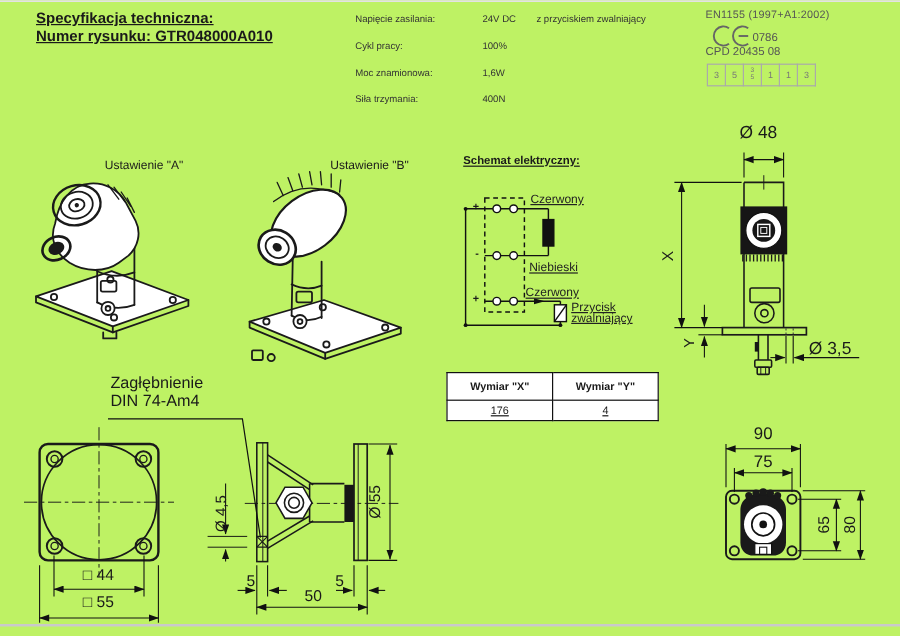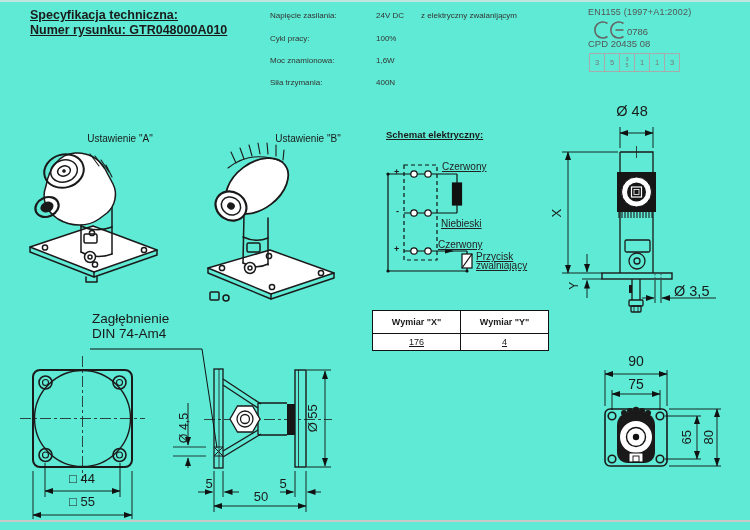--- a/index.html
+++ b/index.html
@@ -1,24 +1,24 @@
 <!DOCTYPE html>
 <html><head>
 <meta charset="utf-8">
 <style>
   html,body{margin:0;padding:0;background:#fff;}
-  .sheet{position:relative;width:750px;height:530px;background:#5eead4;overflow:hidden;
+  .sheet{position:relative;width:750px;height:530px;background:#bef264;overflow:hidden;
          font-family:"Liberation Sans",sans-serif;color:#1a1a1a;}
   svg.linework{position:absolute;left:0;top:0;width:750px;height:530px;}
   .lbl{position:absolute;white-space:nowrap;line-height:1.12;color:#1a1a1a;}
   .b{font-weight:bold;}
   .u{text-decoration:underline;}
   .c{text-align:center;}
   .rot{transform:rotate(-90deg);}
-  .spec{font-size:8px;color:#333;}
+  .spec{font-size:8px;color:#333;margin-left:26px;}
   .cert{color:#555;}
   .dim{font-size:13px;color:#1a1a1a;}
   .schlbl{font-size:10px;color:#222;text-decoration:underline;}
   .clsrow{position:absolute;left:589px;top:53px;display:flex;}
   .clsrow .cell{width:14px;height:17px;border:1px solid #aaa;border-left:none;
                 display:flex;flex-direction:column;align-items:center;justify-content:center;
                 font-size:7.5px;color:#777;}
   .clsrow .cell:first-child{border-left:1px solid #aaa;}
   .clsrow .cell .tiny{font-size:5.5px;line-height:5.5px;}
   table.dimtab{position:absolute;left:372px;top:310px;border-collapse:collapse;background:#fff;}
@@ -244,21 +244,21 @@
       <line x1="697" y1="416" x2="697" y2="459" marker-start="url(#as)" marker-end="url(#ae)"></line>
       <line x1="717" y1="409" x2="717" y2="466" marker-start="url(#as)" marker-end="url(#ae)"></line>
     </g>
   </svg>
 
   <div class="lbl b u" style="left:30px;top:8px;font-size:12.5px">Specyfikacja techniczna:</div>
   <div class="lbl b u" style="left:30px;top:23px;font-size:12.5px">Numer rysunku: GTR048000A010</div>
 
   <div class="lbl spec" style="left:270px;top:12px">Napięcie zasilania:</div>
   <div class="lbl spec" style="left:376px;top:12px">24V DC</div>
-  <div class="lbl spec" style="left:421px;top:12px">z elektryczny zwalanijącym</div>
+  <div class="lbl spec" style="left:421px;top:12px">z przyciskiem zwalniający</div>
   <div class="lbl spec" style="left:270px;top:35px">Cykl pracy:</div>
   <div class="lbl spec" style="left:376px;top:35px">100%</div>
   <div class="lbl spec" style="left:270px;top:57px">Moc znamionowa:</div>
   <div class="lbl spec" style="left:376px;top:57px">1,6W</div>
   <div class="lbl spec" style="left:270px;top:79px">Siła trzymania:</div>
   <div class="lbl spec" style="left:376px;top:79px">400N</div>
 
   <div class="lbl cert" style="left:588px;top:7px;font-size:9px;letter-spacing:0.2px">EN1155 (1997+A1:2002)</div>
   <div class="lbl cert" style="left:627px;top:27px;font-size:9.5px">0786</div>
   <div class="lbl cert" style="left:588px;top:39px;font-size:9.5px">CPD 20435 08</div>

